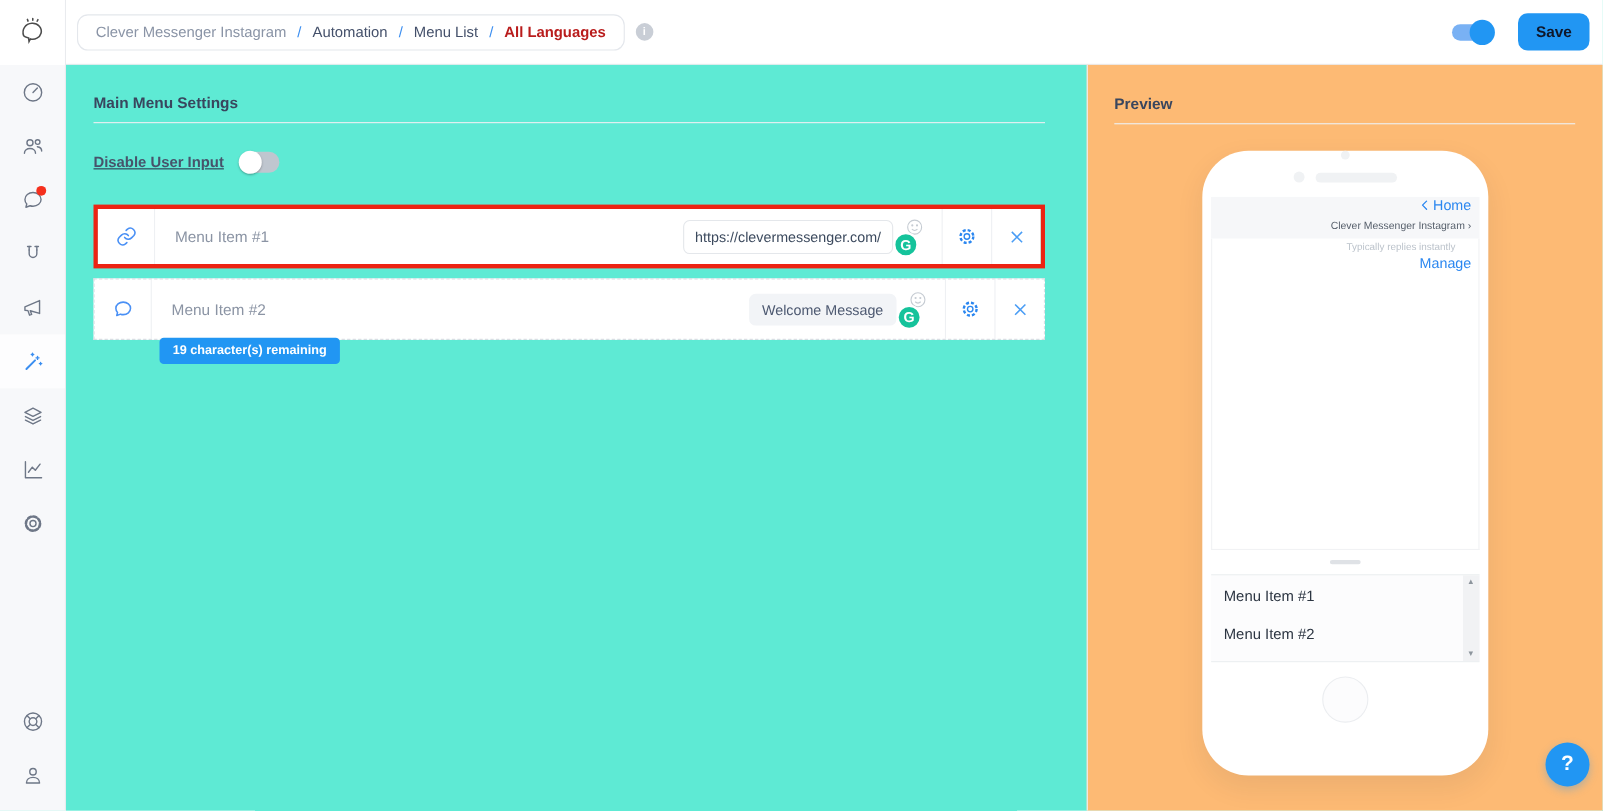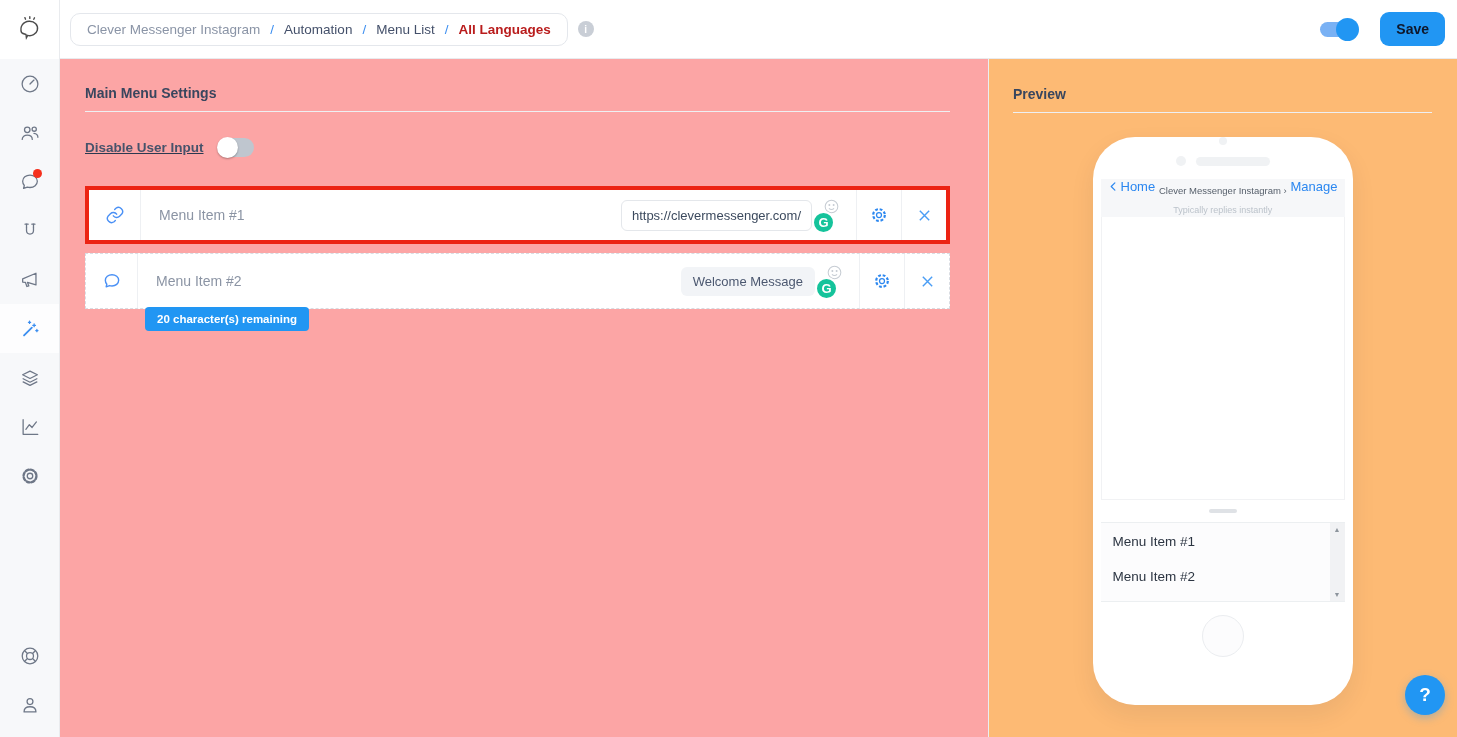--- a/index.html
+++ b/index.html
@@ -29,21 +29,21 @@
   .crumb.last { color:#b91c1c; font-weight:700; }
   .crumb-sep { color:#3b8ef0; }
   .info-dot { width:16px; height:16px; border-radius:50%; background:#c9ced6; color:#fff; font-size:10px; font-weight:700; display:flex; align-items:center; justify-content:center; margin-left:10px; cursor:pointer; }
   .topbar-spacer { flex:1; }
   .switch-on { width:36px; height:15px; border-radius:8px; background:#79b1f4; position:relative; cursor:pointer; margin-right:24px; }
   .switch-on .knob { position:absolute; right:-3px; top:-4px; width:23px; height:23px; border-radius:50%; background:#2196f3; }
   .save-btn { background:#2196f3; color:#0f172a; border:none; border-radius:9px; font-family:inherit; font-size:14px; font-weight:700; padding:9px 16px; cursor:pointer; }
 
   
   .content-row { flex:1; display:flex; min-height:0; }
-  .main { flex:1; background:#fca5a5; padding:26px 38px 0 25px; }
+  .main { flex:1; background:#5eead4; padding:26px 38px 0 25px; }
   .section-title { font-size:14px; font-weight:700; color:#39465e; padding-bottom:10px; border-bottom:1px solid #eef0f3; margin-bottom:26px; }
 
   .toggle-row { display:flex; align-items:center; gap:14px; margin-bottom:29px;text-decoration:underline; }
   .toggle-label { font-size:13.5px; font-weight:700; color:#47536b; }
   .switch-off { width:36px; height:19px; border-radius:10px; background:#bfc6cf; position:relative; cursor:pointer; }
   .switch-off .knob { position:absolute; left:-1px; top:-1px; width:21px; height:21px; border-radius:50%; background:#fff; box-shadow:0 1px 2px rgba(0,0,0,.3); }
 
   .highlight-box { border:4px solid #ec2313; margin-bottom:9px; }
   .menu-row { display:flex; align-items:stretch; background:#fff; height:50px; }
   .menu-row.dashed { border:1px dashed #d9dde3; height:56px; margin-bottom:0; }
@@ -67,21 +67,21 @@
 
   
   .preview { width:469px; background:#fdba74; border-left:1px solid #ebedf1; padding:27px 25px 0 24px; flex-shrink:0; }
   .preview-title { font-size:14px; font-weight:700; color:#39465e; padding-bottom:10px; border-bottom:1px solid #eef0f3; margin-bottom:24px; }
 
   .phone { width:260px; height:568px; background:#fff; border-radius:42px; margin:0 auto; box-shadow:0 10px 25px rgba(30,40,60,.08); padding:0 8px; }
   .camera-dot { width:8px; height:8px; border-radius:50%; background:#f0f2f4; margin:24px auto 0; }
   .speaker-row { display:flex; align-items:center; justify-content:center; gap:10px; margin-top:11px; }
   .spk-dot { width:10px; height:10px; border-radius:50%; background:#f0f2f4; }
   .spk-bar { width:74px; height:9px; border-radius:6px; background:#f0f2f4; }
-  .chat-header { margin-top:13px; background:#f6f7f9; height:38px; display:flex; align-items:flex-start; padding:0 7px; }
+  .chat-header { margin-top:13px; background:#f6f7f9; height:38px; display:flex; align-items:flex-end; padding:0 7px;flex-direction:column; }
   .back-link { color:#2b87f0; font-size:13px; display:flex; align-items:center; gap:2px; cursor:pointer; flex-shrink:0; }
   .back-link svg { stroke:#2b87f0; fill:none; stroke-width:2.6; stroke-linecap:round; stroke-linejoin:round; }
   .head-center { flex:1; text-align:center; line-height:1.2; min-width:0; cursor:pointer; }
   .head-title { font-size:9.5px; color:#57606c; white-space:nowrap; }
   .head-sub { font-size:9px; color:#bcc3cb; }
   .manage-link { color:#2b87f0; font-size:13px; cursor:pointer; flex-shrink:0; }
   .chat-body { height:283px; background:#fff; border:1px solid #f1f2f4; border-top:none; }
   .handle-bar { width:28px; height:4px; border-radius:2px; background:#dfe2e6; margin:9px auto 9px; cursor:grab; }
   .msg-input { display:block; width:232px; margin:0 auto; height:27px; border:1px solid #d8dcdf; border-radius:14px; background:transparent; padding:0 12px; font-family:inherit; font-size:13px; color:#858f9a; outline:none; }
   .msg-input::placeholder { color:#aab2bb; }
@@ -279,21 +279,21 @@
             </svg>
           </div>
           <div class="row-action-cell close">
             <svg width="15" height="15" viewBox="0 0 16 16" stroke-width="1.5" fill="none">
               <path d="M3 3l10 10 M13 3L3 13"></path>
             </svg>
           </div>
         </div>
 
         <div class="add-wrap">
-          <div class="char-tooltip">20 character(s) remaining</div>
+          <div class="char-tooltip">19 character(s) remaining</div>
         </div>
       </main>
 
       <section class="preview">
         <h2 class="preview-title">Preview</h2>
 
         <div class="phone">
           <div class="camera-dot"></div>
           <div class="speaker-row">
             <span class="spk-dot"></span>

